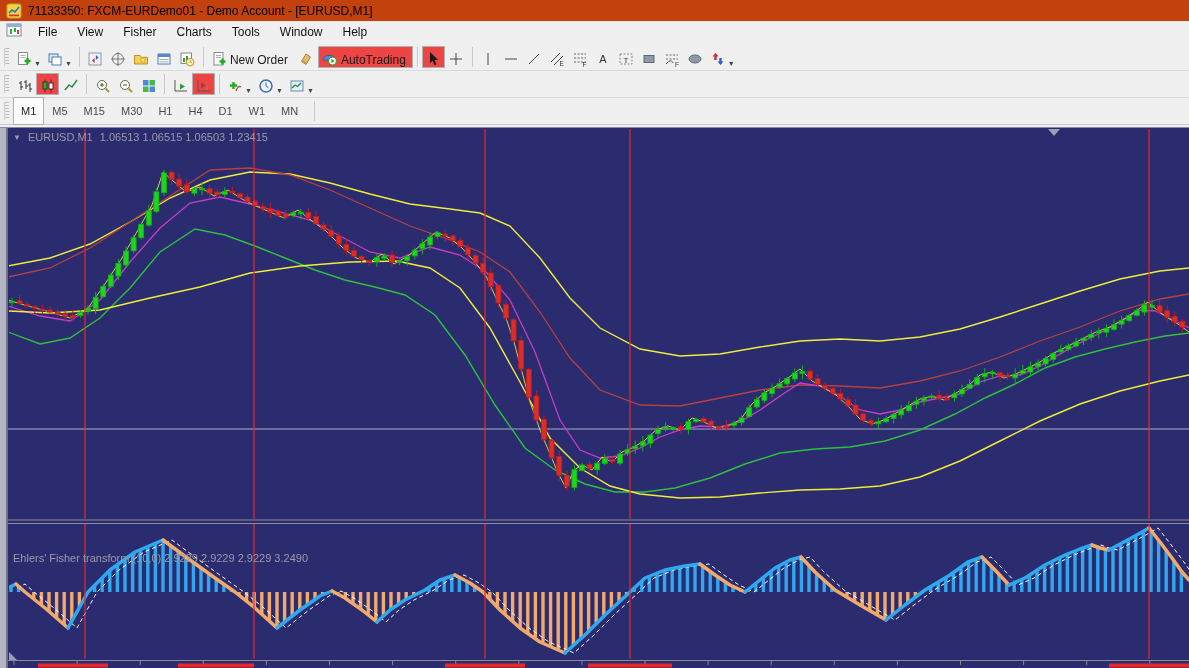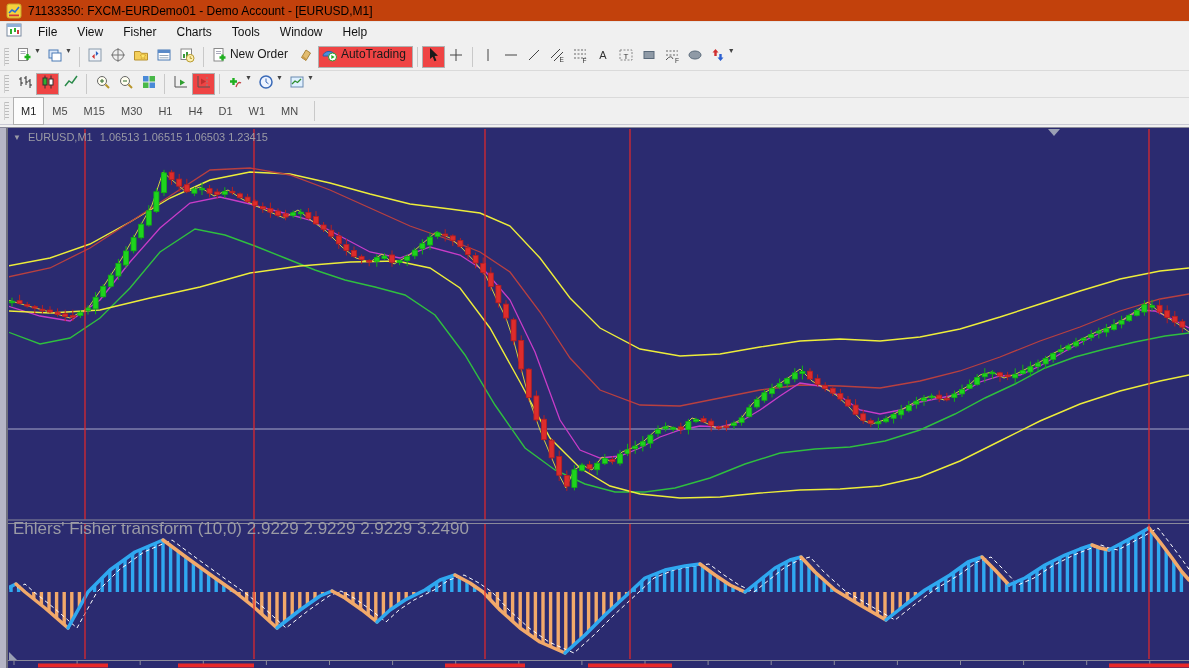--- a/index.html
+++ b/index.html
@@ -7,32 +7,32 @@
        font-family:"Liberation Sans","DejaVu Sans",sans-serif;-webkit-font-smoothing:antialiased}
   .titlebar{height:22px;background:#c2410c;display:flex;align-items:center;gap:6px;padding-left:6px;
             font-size:12px;color:#000;border-bottom:1px solid #e4e4e4;box-sizing:border-box}
   .menubar{height:22px;background:#f0f0f0;display:flex;align-items:flex-start;font-size:12px;color:#111;padding-left:4px}
   .menu-item{padding:3px 10px;cursor:default}
   .toolbar{height:27px;background:#f0f0f0;border-bottom:1px solid #dadada;display:flex;align-items:center;
            padding-left:2px;box-sizing:border-box}
   .grip{width:4px;height:18px;margin:0 4px 0 2px;
         background:repeating-linear-gradient(to bottom,#bdbdbd 0 1px,transparent 1px 3px);border-left:1px solid #cfcfcf}
   .vsep{width:1px;height:20px;background:#c9c9c9;margin:0 4px}
-  .tbtn{height:22px;min-width:23px;display:flex;align-items:flex-start;justify-content:center;gap:1px;
+  .tbtn{height:22px;min-width:23px;display:flex;align-items:flex-end;justify-content:center;gap:1px;
         border:1px solid transparent;padding:0 2px;box-sizing:border-box}
   .tbtn.active{background:#ef4444;border:1px solid #b0b0b0}
   .tbtn .lbl{font-size:12px;color:#1a1a1a;padding:0 4px 0 2px;white-space:nowrap}
   .caret{font-size:7px;color:#444;margin-left:1px}
   .tf{height:28px;display:flex;align-items:center;justify-content:center;font-size:11px;color:#4a4a4a;
       padding:0 7px;border:1px solid transparent;box-sizing:border-box}
   .tf.active{background:#fcfcfc;border:1px solid #b0b0b0;color:#222}
   #chartsvg{position:absolute;left:0;top:127px}
   .chart-label{position:absolute;left:13px;top:131px;color:#9b9ba5;font-size:11px;display:flex;gap:7px;align-items:center}
   .chart-label .tri{font-size:8px;color:#9b9ba5}
-  .ind-label{position:absolute;left:13px;top:519px;color:#9b9ba5;font-size:17px}
+  .ind-label{position:absolute;left:13px;top:552px;color:#9b9ba5;font-size:11px}
   svg text{font-family:"Liberation Sans",sans-serif}
 </style>
 </head>
 <body>
 
 <div class="titlebar">
   <span style="display:flex">
     <svg width="16" height="16">
         <rect x="1" y="1" width="14" height="14" rx="2" fill="#f5d33c" stroke="#c9a52a"></rect>
         <path d="M3 10l3-3 3 2 4-5" stroke="#2a6fd6" stroke-width="1.6" fill="none"></path>

